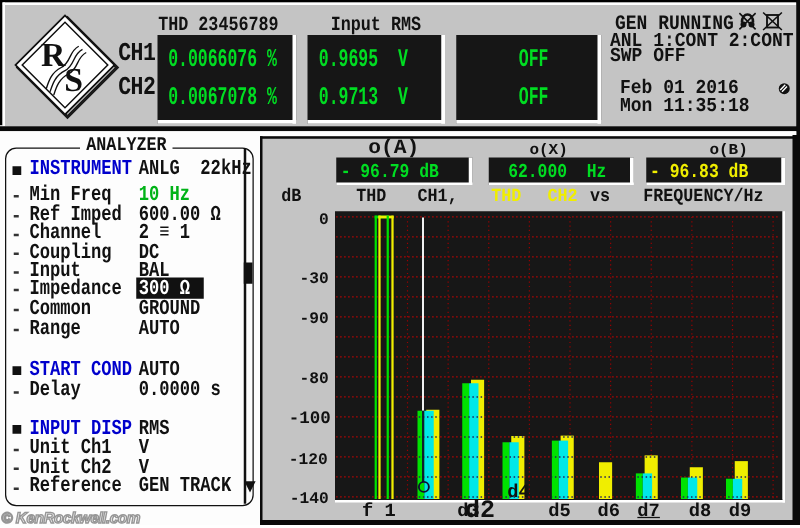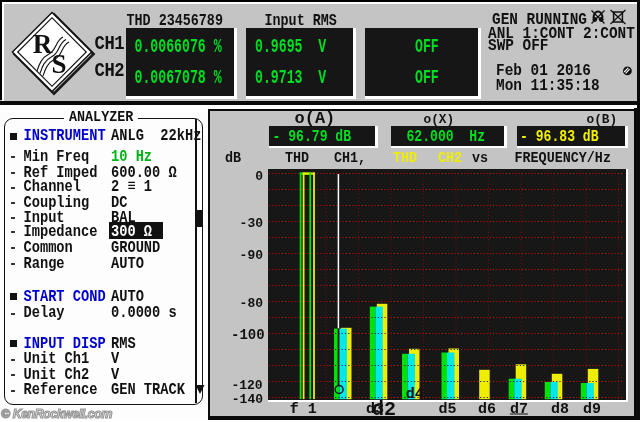--- a/index.html
+++ b/index.html
@@ -137,21 +137,21 @@
   </div>
 
 <div class="abs" style="left:208px;top:105px;width:428.5px;height:4.4px;background:#fdfdfd;"></div>
 <div class="abs" style="left:208px;top:109.4px;width:428.5px;height:309.6px;background:#c4c4c4;border-left:2px solid #0a0a0a;border-top:2px solid #0a0a0a;box-sizing:border-box;"></div>
 <div class="abs" style="left:634px;top:108px;width:6px;height:312px;background:#0a0a0a;"></div>
 <div class="abs" style="left:208px;top:415.5px;width:432px;height:4px;background:#0a0a0a;"></div>
 <div class="abs" style="left:0;top:419.5px;width:640px;height:2.5px;background:#fff;"></div>
 
 <div class="t" style="left:294.5px;top:119px;font-size:17px;transform:translateY(-50%) scaleY(0.95);text-align:right;">o(A)</div>
 <div class="t" style="left:423.5px;top:119.5px;font-size:12.8px;transform:translateY(-50%) scaleY(0.95);">o(X)</div>
-<div class="t" style="left:567.5px;top:119.5px;font-size:12.8px;transform:translateY(-50%) scaleY(0.95);margin-left:19px;">o(B)</div>
+<div class="t" style="left:567.5px;top:119.5px;font-size:12.8px;transform:translateY(-50%) scaleY(0.95);">o(B)</div>
 
 <div class="abs" style="left:268.5px;top:126.3px;width:106.5px;height:19.5px;background:#161616;border-right:3px solid #fff;border-bottom:2.8px solid #fff;"></div>
 <div class="abs" style="left:390.5px;top:126.3px;width:113px;height:19.5px;background:#161616;border-right:3px solid #fff;border-bottom:2.8px solid #fff;"></div>
 <div class="abs" style="left:517px;top:126.3px;width:107.5px;height:19.5px;background:#161616;border-right:3px solid #fff;border-bottom:2.8px solid #fff;"></div>
 <div class="t grn" style="left:272.5px;top:137px;font-size:13.1px;transform:translateY(-50%) scaleY(1.2);">- 96.79 dB</div>
 <div class="t grn" style="left:406.5px;top:137px;font-size:13.1px;transform:translateY(-50%) scaleY(1.2);">62.000  Hz</div>
 <div class="t yel" style="left:520px;top:137px;font-size:13.1px;transform:translateY(-50%) scaleY(1.2);">- 96.83 dB</div>
 
 <div class="t s13" style="left:225px;top:158px;transform:translateY(-50%) scaleY(1.1);">dB</div>
 <div class="t s13" style="left:285px;top:158px;transform:translateY(-50%) scaleY(1.1);">THD</div>
@@ -160,21 +160,21 @@
 <div class="t s13 yel" style="left:438px;top:158px;transform:translateY(-50%) scaleY(1.1);">CH2</div>
 <div class="t s13" style="left:472px;top:158px;transform:translateY(-50%) scaleY(1.1);">vs</div>
 <div class="t s13" style="left:514.5px;top:158px;transform:translateY(-50%) scaleY(1.1);">FREQUENCY/Hz</div>
 
 <div id="ylabels">
     <div class="t" style="left:231px;top:175.5px;width:32px;text-align:right;font-size:13px;transform:translateY(-50%);">0</div>
     <div class="t" style="left:231px;top:222.8px;width:32px;text-align:right;font-size:13px;transform:translateY(-50%);">-30</div>
     <div class="t" style="left:231px;top:254.7px;width:32px;text-align:right;font-size:13px;transform:translateY(-50%);">-90</div>
     <div class="t" style="left:231px;top:302.5px;width:32px;text-align:right;font-size:13px;transform:translateY(-50%);">-80</div>
     <div class="t" style="left:231px;top:334.5px;width:32px;text-align:left;font-size:14px;transform:translateY(-50%);">-100</div>
-    <div class="t" style="left:231px;top:385px;width:32px;text-align:center;font-size:13px;transform:translateY(-50%);">-120</div>
+    <div class="t" style="left:231px;top:368px;width:32px;text-align:left;font-size:13px;transform:translateY(-50%);">-120</div>
     <div class="t" style="left:231px;top:398.5px;width:32px;text-align:right;font-size:13px;transform:translateY(-50%);">-140</div>
   </div>
 
 <div class="abs" style="left:268px;top:169px;width:357.5px;height:231px;background:#171717;"></div>
 <div class="abs" style="left:625.5px;top:169px;width:2.2px;height:233px;background:#fff;"></div>
 <div class="abs" style="left:268px;top:400px;width:359.5px;height:2.2px;background:#fff;"></div>
 <svg id="plot" class="abs" style="left:268px;top:169px;" width="358" height="231" viewBox="0 0 358 231">
     <line x1="1" y1="4.5" x2="356" y2="4.5" stroke="#cf0000" stroke-width="1.05" stroke-dasharray="1.05 2.15"></line>
     <line x1="1" y1="20.5" x2="356" y2="20.5" stroke="#cf0000" stroke-width="1.05" stroke-dasharray="1.05 2.15"></line>
     <line x1="1" y1="36.5" x2="356" y2="36.5" stroke="#cf0000" stroke-width="1.05" stroke-dasharray="1.05 2.15"></line>

